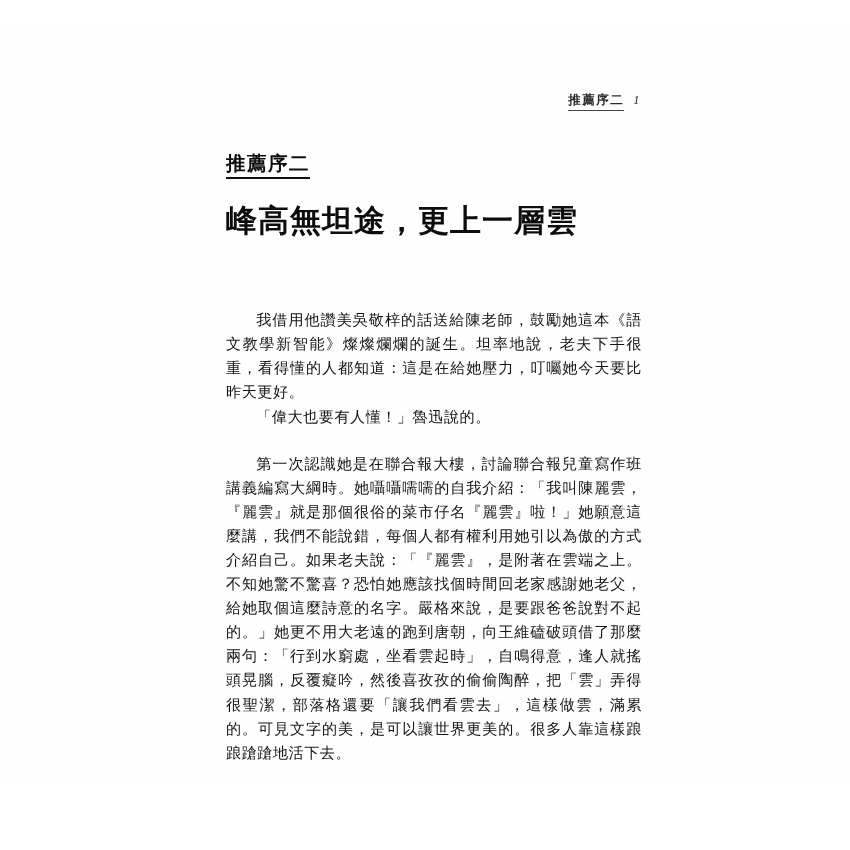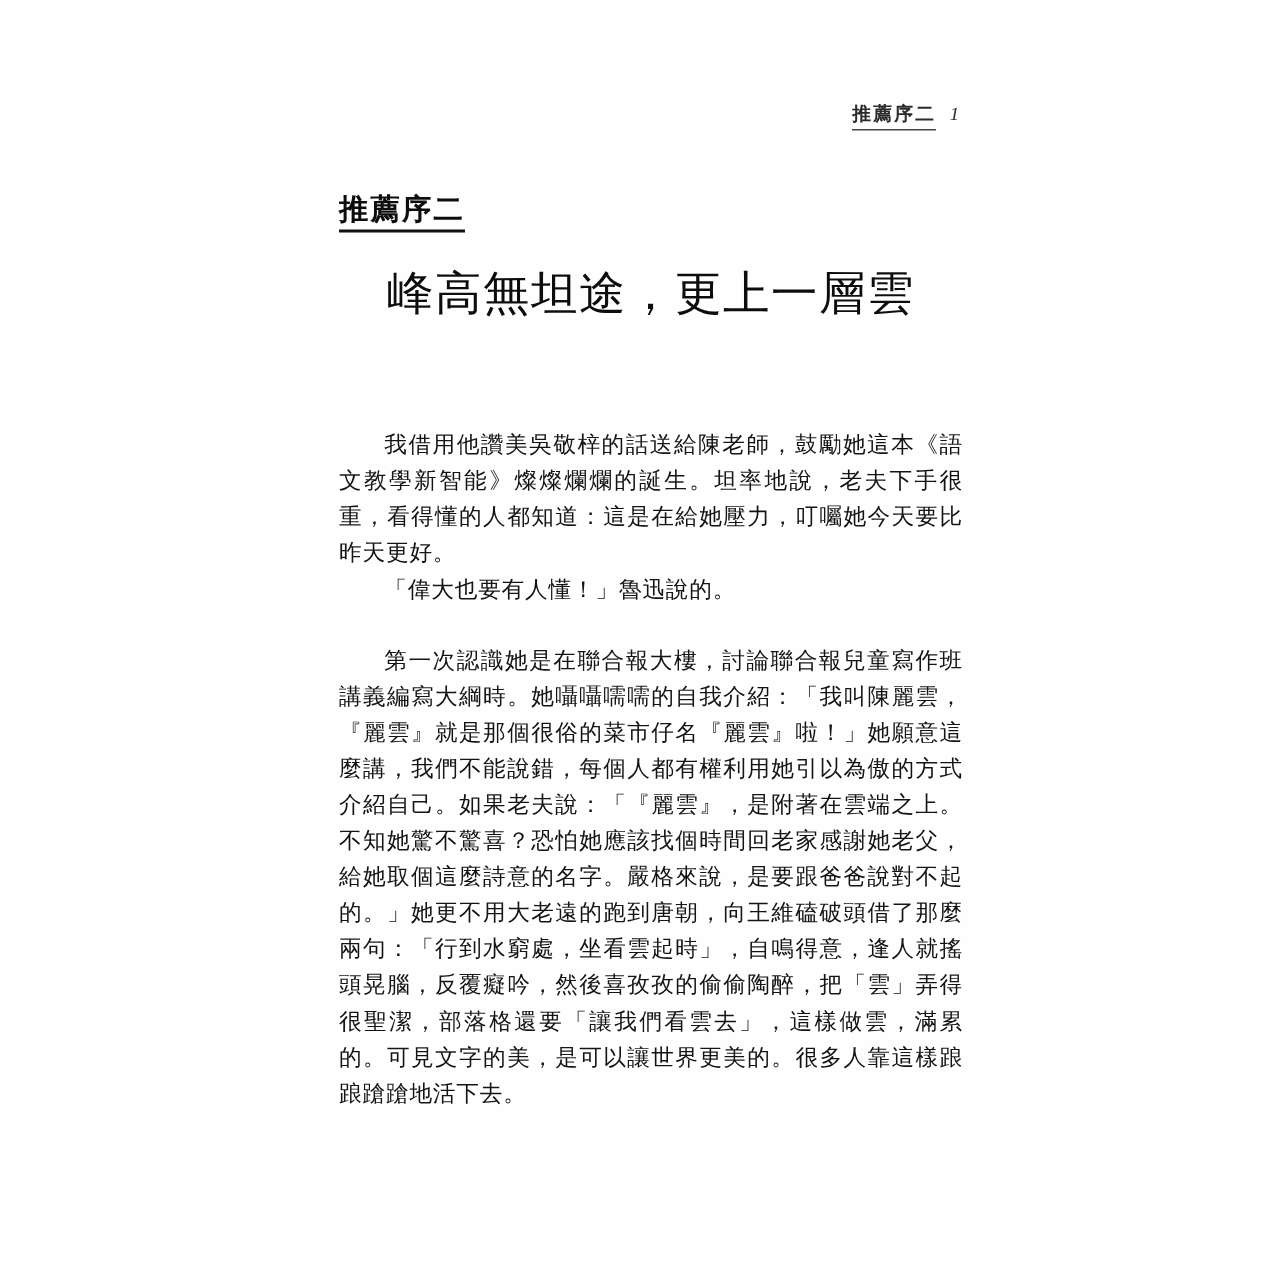--- a/index.html
+++ b/index.html
@@ -15,20 +15,21 @@
     color: #1a1a1a;
     overflow: hidden;
   }
 
   .page {
     position: relative;
     width: 850px;
     height: 762px;
     background: #fefefe;
     box-sizing: border-box;
+    margin-top: 24px;
   }
 
   
   .running-header {
     position: absolute;
     top: 68px;
     right: 210px;
     display: flex;
     align-items: baseline;
     gap: 9px;
@@ -64,23 +65,23 @@
     font-weight: 700;
     letter-spacing: 1.5px;
     color: #0d0d0d;
     border-bottom: 2px solid #111;
     padding-bottom: 2px;
     line-height: 1.2;
   }
 
   .chapter-title {
     margin-top: 22px;
-    text-align: center;
+    text-align: left;
     font-size: 31px;
-    font-weight: 400;
+    font-weight: 700;
     letter-spacing: 1px;
     color: #0d0d0d;
     line-height: 1.25;
     white-space: nowrap;
   }
 
   .body-block {
     margin-top: 68px;
   }
 

